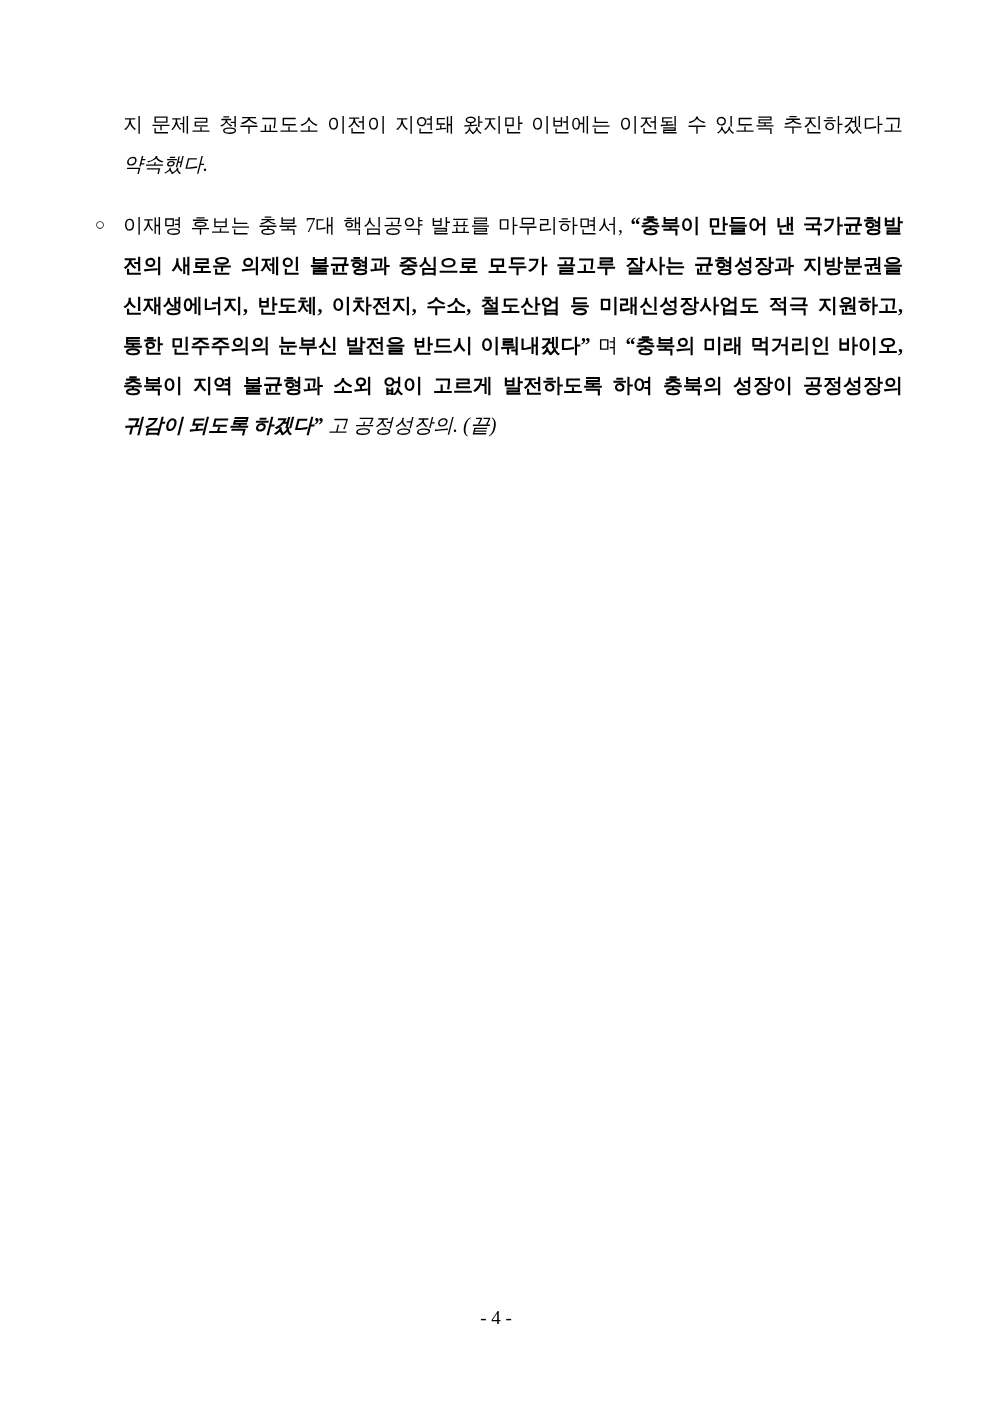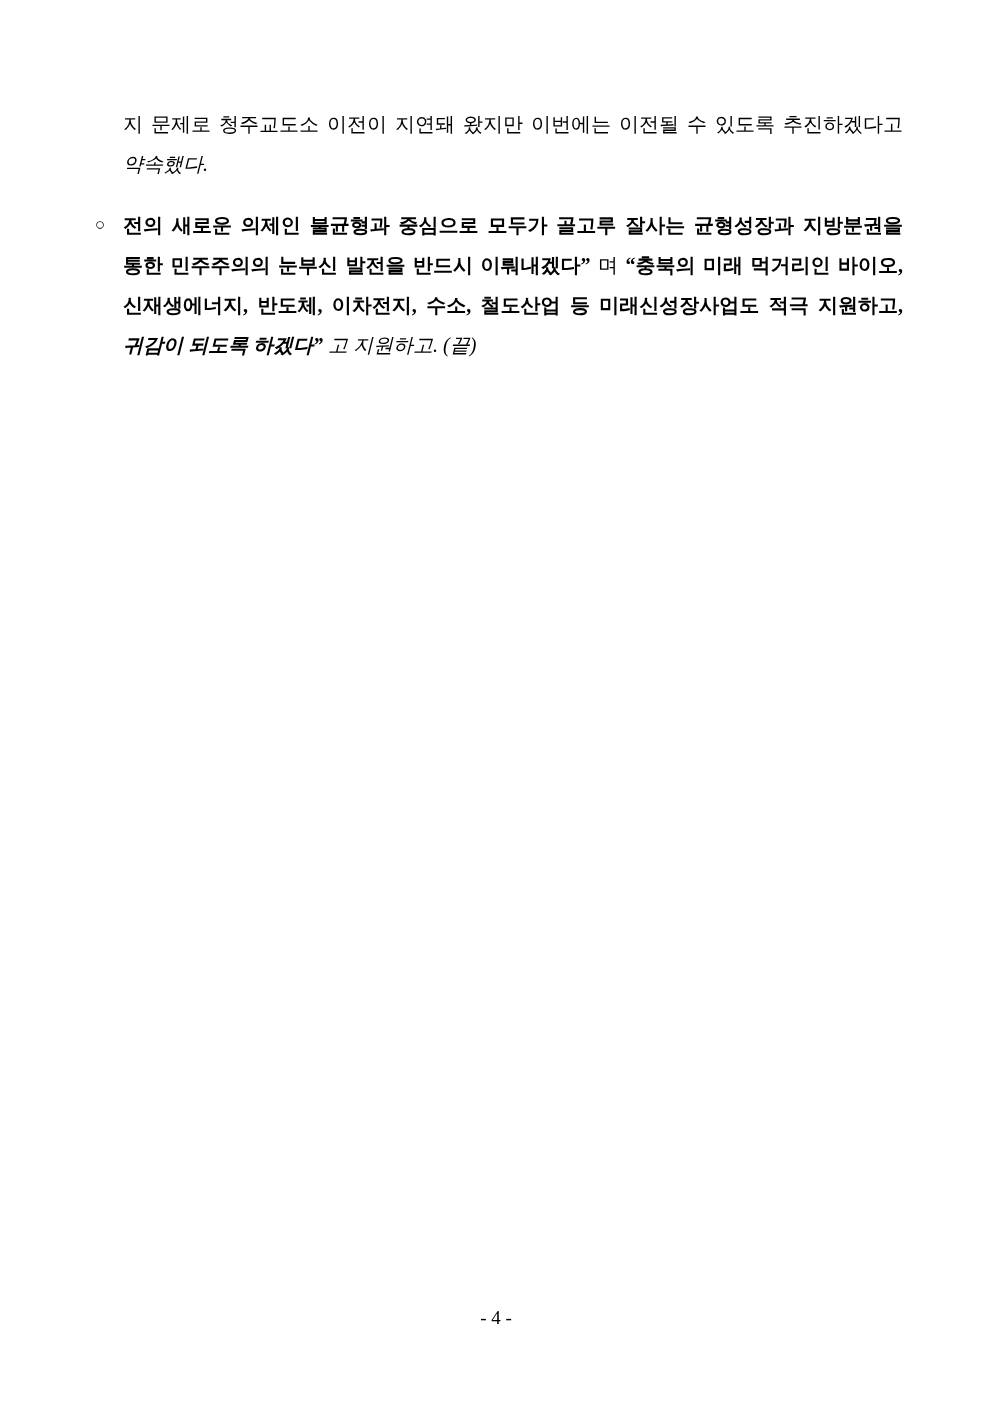--- a/index.html
+++ b/index.html
@@ -55,23 +55,25 @@
   <div class="content">
 
     <div class="para">
         <div class="line"><span class="seg">지 문제로 청주교도소 이전이 지연돼 왔지만 이번에는 이전될 수 있도록 추진하겠다고</span></div>
         <div class="line last"><span class="seg">약속했다.</span></div>
       </div>
 
     <div class="para bullet">
       <span class="marker">○</span>
       <div>
+          <div class="line"><span class="seg">이재명 후보는 충북 7대 핵심공약 발표를 마무리하면서, </span><span class="seg bold">“충북이 만들어 낸 국가균형발</span></div>
           <div class="line"><span class="seg bold">전의 새로운 의제인 불균형과 중심으로 모두가 골고루 잘사는 균형성장과 지방분권을</span></div>
+          <div class="line"><span class="seg bold">신재생에너지, 반도체, 이차전지, 수소, 철도산업 등 미래신성장사업도 적극 지원하고,</span></div>
           <div class="line"><span class="seg bold">통한 민주주의의 눈부신 발전을 반드시 이뤄내겠다” </span><span class="seg">며 </span><span class="seg bold">“충북의 미래 먹거리인 바이오,</span></div>
-          <div class="line"><span class="seg bold">신재생에너지, 반도체, 이차전지, 수소, 철도산업 등 미래신성장사업도 적극 지원하고,</span></div>
-          <div class="line last"><span class="seg bold">귀감이 되도록 하겠다” </span><span class="seg">고 지원하고. (끝)</span></div>
+          <div class="line"><span class="seg bold">충북이 지역 불균형과 소외 없이 고르게 발전하도록 하여 충북의 성장이 공정성장의</span></div>
+          <div class="line last"><span class="seg bold">귀감이 되도록 하겠다” </span><span class="seg">고 공정성장의. (끝)</span></div>
         </div>
     </div>
 
   </div>
 
   <div class="footer">- 4 -</div>
 </div>
 
 </body></html>

